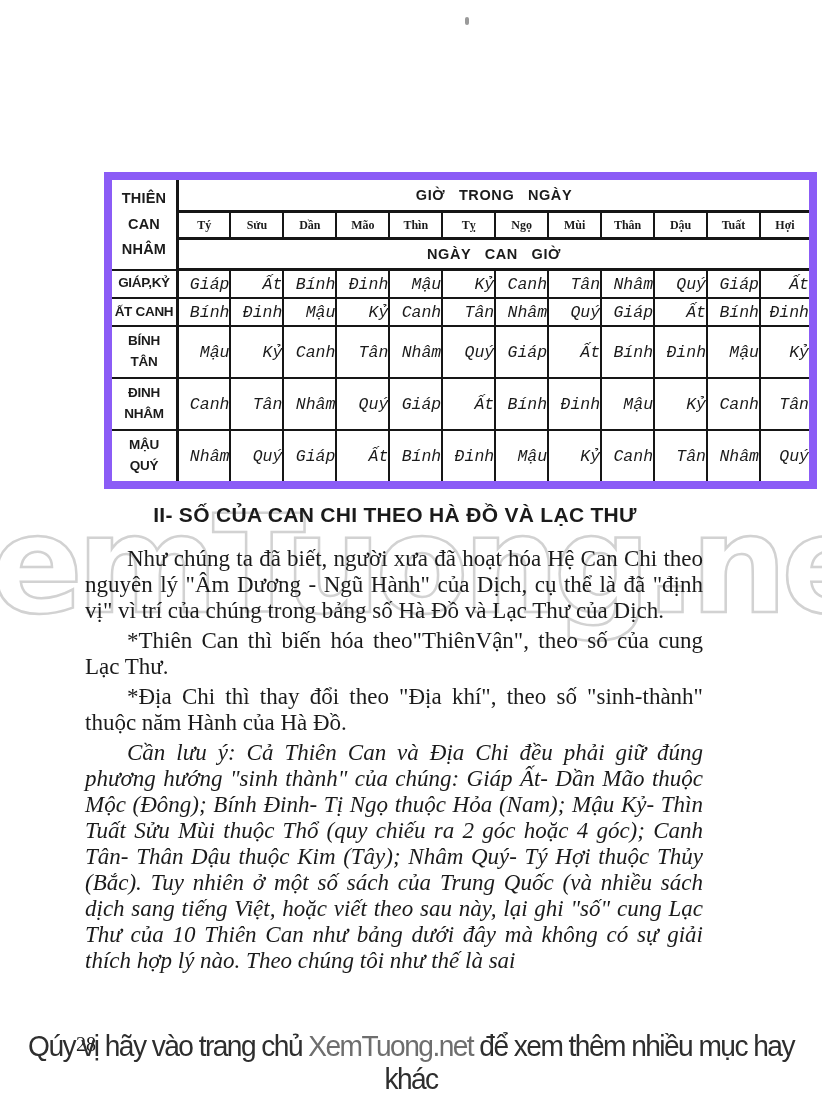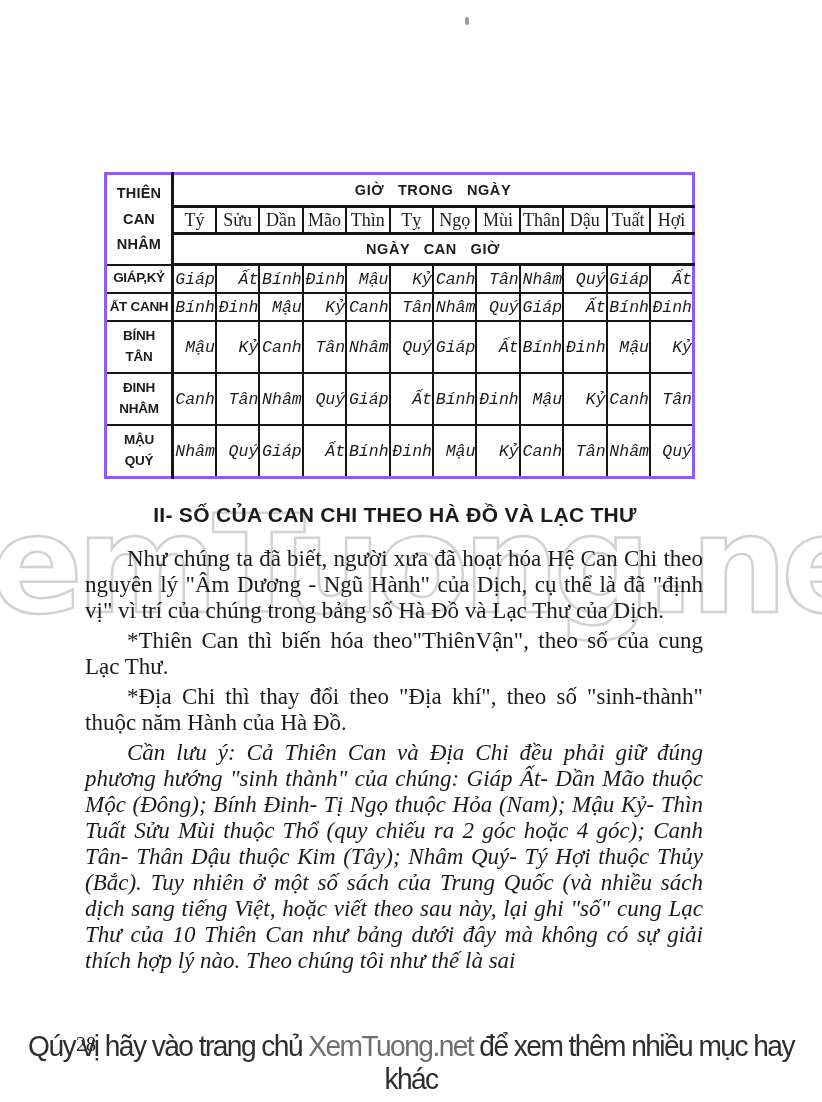--- a/index.html
+++ b/index.html
@@ -12,42 +12,42 @@
 
   
   .tbl-title {
     position:absolute; top:140px; left:104px; width:591px; text-align:center;
     font-family:"DejaVu Sans", sans-serif; font-weight:700; font-size:21px;
     letter-spacing:0.3px; z-index:1;
   }
 
   
   table.cantable {
-    position:absolute; top:172px; left:104px; width:591px;
+    position:absolute; top:172px; left:104px; width:713px;
     border-collapse:collapse; table-layout:fixed; z-index:1;
-    border:3px solid #8b5cf6; background:#fff;
+    border:8px solid #8b5cf6; background:#fff;
   }
   .cantable th, .cantable td {
     border:2px solid #161616; padding:0; text-align:center; vertical-align:middle;
     overflow:hidden;
   }
   th.corner {
     width:64px; font-family:"Liberation Sans", sans-serif; font-weight:bold;
     font-size:14.5px; line-height:1.75; letter-spacing:0.2px;
     border-right-width:3px;
   }
   th.toph { height:30px; }
   th.toph, th.midh {
     font-family:"Liberation Sans", sans-serif; font-weight:bold; font-size:14.5px;
     word-spacing:9px; letter-spacing:0.6px;
   }
   th.midh { height:28px; border-bottom-width:3px; }
   tr.hours th {
-    height:24px; font-family:"Liberation Serif", serif; font-weight:normal;
-    font-size:18px; border-top-width:3px; border-bottom-width:3px;
+    height:24px; font-family:"Liberation Serif", serif; font-weight:bold;
+    font-size:12px; border-top-width:3px; border-bottom-width:3px;
   }
   tr.can-row th.rowlabel {
     font-family:"Liberation Sans", sans-serif; font-weight:bold; font-size:13.5px;
     letter-spacing:-0.3px; line-height:1.55; border-right-width:3px;
   }
   tr.can-row td, tr.can-row th { height:26px; }
   tr.can-row.tall td, tr.can-row.tall th { height:50px; }
   tr.can-row td.cell {
     font-family:Liberation Mono, monospace; font-style:italic; font-size:16.5px;text-align:right;
   }

